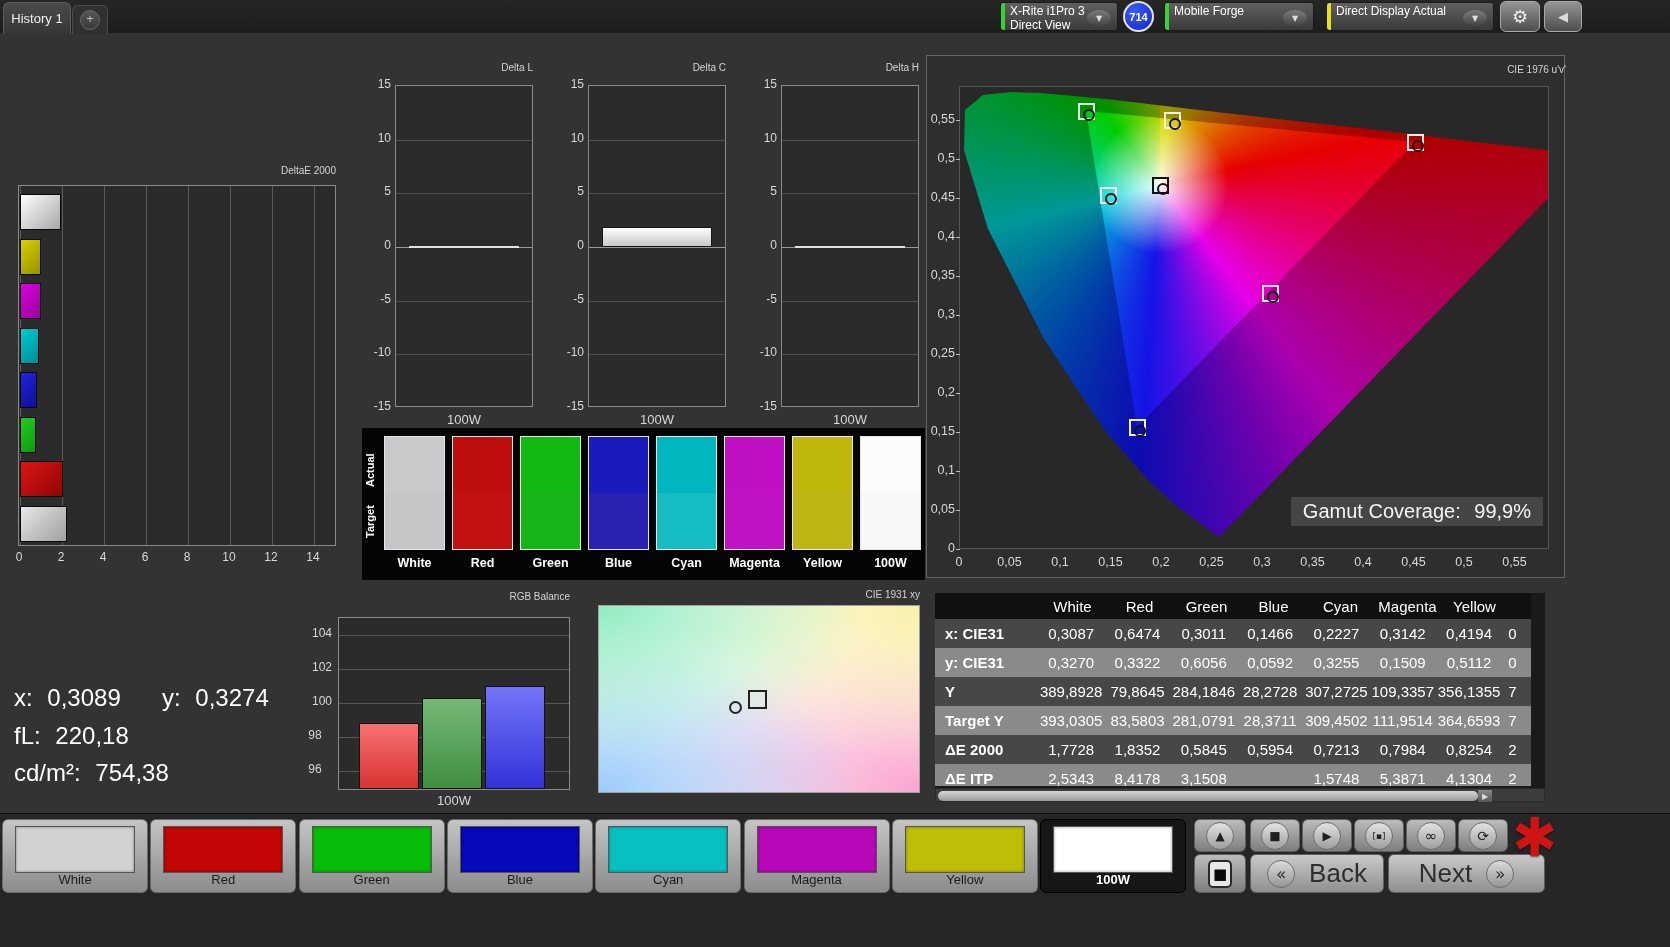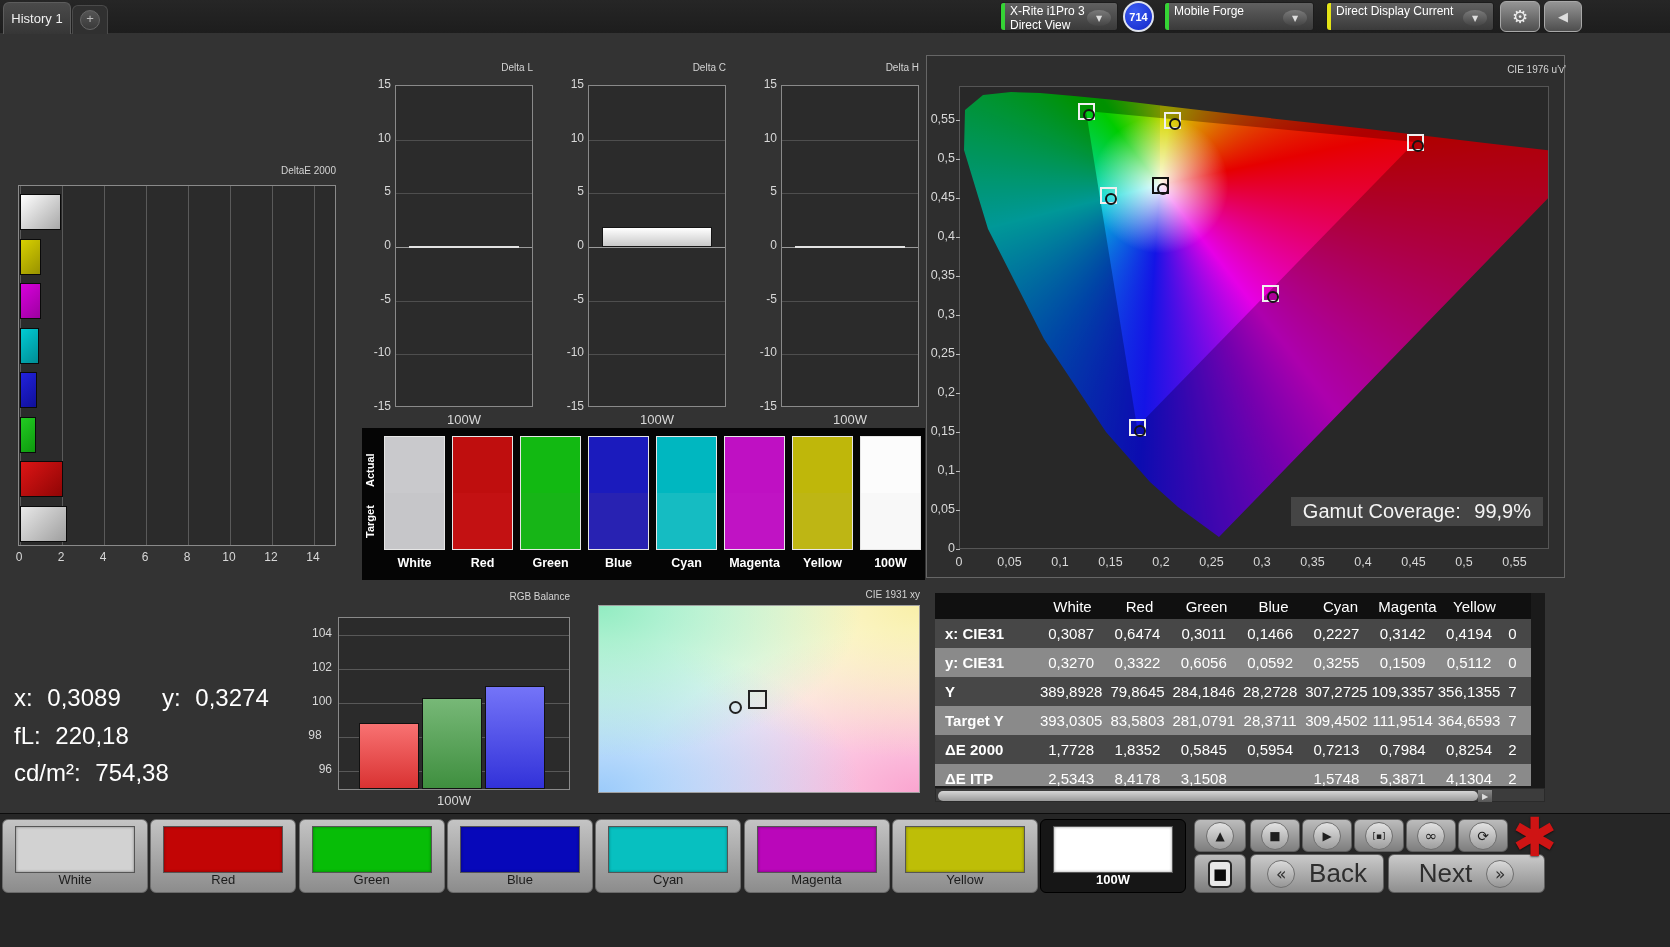--- a/index.html
+++ b/index.html
@@ -117,21 +117,21 @@
     <div class="badge">
       <span>714</span>
     </div>
     <div class="drop" style="left:1164px;width:150px;">
       <div class="bar" style="background:#35d435;"></div>
       <div class="t1">Mobile Forge</div>
       <div class="caret glyph">▼</div>
     </div>
     <div class="drop" style="left:1326px;width:168px;">
       <div class="bar" style="background:#e3e316;"></div>
-      <div class="t1">Direct Display Current</div>
+      <div class="t1">Direct Display Actual</div>
       <div class="caret glyph">▼</div>
     </div>
     <div class="sqbtn" style="left:1500px;width:40px;">
       <span class="glyph" style="font-size:18px;color:#ececec;">⚙</span>
     </div>
     <div class="sqbtn" style="left:1544px;width:38px;">
       <span class="glyph" style="font-size:13px;color:#ddd;">◀</span>
     </div>
   </div>
 
@@ -359,21 +359,21 @@
       <div style="position: absolute; left: 0px; top: 153px; width: 100%; height: 1px; background: rgb(88, 88, 88);"></div>
       <div style="position: absolute; left: 20px; width: 60px; top: 105.4px; height: 65.6px; background: linear-gradient(rgb(248, 114, 114), rgb(217, 50, 50)); border: 1px solid rgb(17, 17, 17); box-sizing: border-box;"></div>
       <div style="position: absolute; left: 83px; width: 60px; top: 79.9px; height: 91.1px; background: linear-gradient(rgb(119, 184, 119), rgb(63, 143, 63)); border: 1px solid rgb(17, 17, 17); box-sizing: border-box;"></div>
       <div style="position: absolute; left: 146px; width: 60px; top: 68px; height: 103px; background: linear-gradient(rgb(116, 116, 248), rgb(50, 50, 217)); border: 1px solid rgb(17, 17, 17); box-sizing: border-box;"></div>
     </div>
   <div id="rgb-extras">
       <div class="ticklbl" style="position: absolute; left: 298px; top: 626px; width: 34px; text-align: right;">104</div>
       <div class="ticklbl" style="position: absolute; left: 298px; top: 660px; width: 34px; text-align: right;">102</div>
       <div class="ticklbl" style="position: absolute; left: 298px; top: 694px; width: 34px; text-align: right;">100</div>
       <div class="ticklbl" style="position: absolute; left: 298px; top: 728px; width: 34px; text-align: center;">98</div>
-      <div class="ticklbl" style="position: absolute; left: 298px; top: 762px; width: 34px; text-align: right;">96</div>
+      <div class="ticklbl" style="position: absolute; left: 298px; top: 762px; width: 34px; text-align: center;">96</div>
     </div>
   <div class="ticklbl" style="left:338px;top:793px;width:232px;text-align:center;font-size:13px;">100W</div>
 
   <div class="charttitle" style="left:598px;top:589px;width:322px;">CIE 1931 xy</div>
   <div class="cie31" id="cie31">
       <div style="position: absolute; left: calc(42.5% - 6px); top: calc(54.5% - 6px); width: 9px; height: 9px; border: 2px solid rgb(34, 34, 34); border-radius: 50%;"></div>
       <div style="position: absolute; left: calc(49.5% - 9px); top: calc(50% - 9px); width: 15px; height: 15px; border: 2px solid rgb(34, 34, 34);"></div>
     </div>
 
   <div class="tablepanel">

